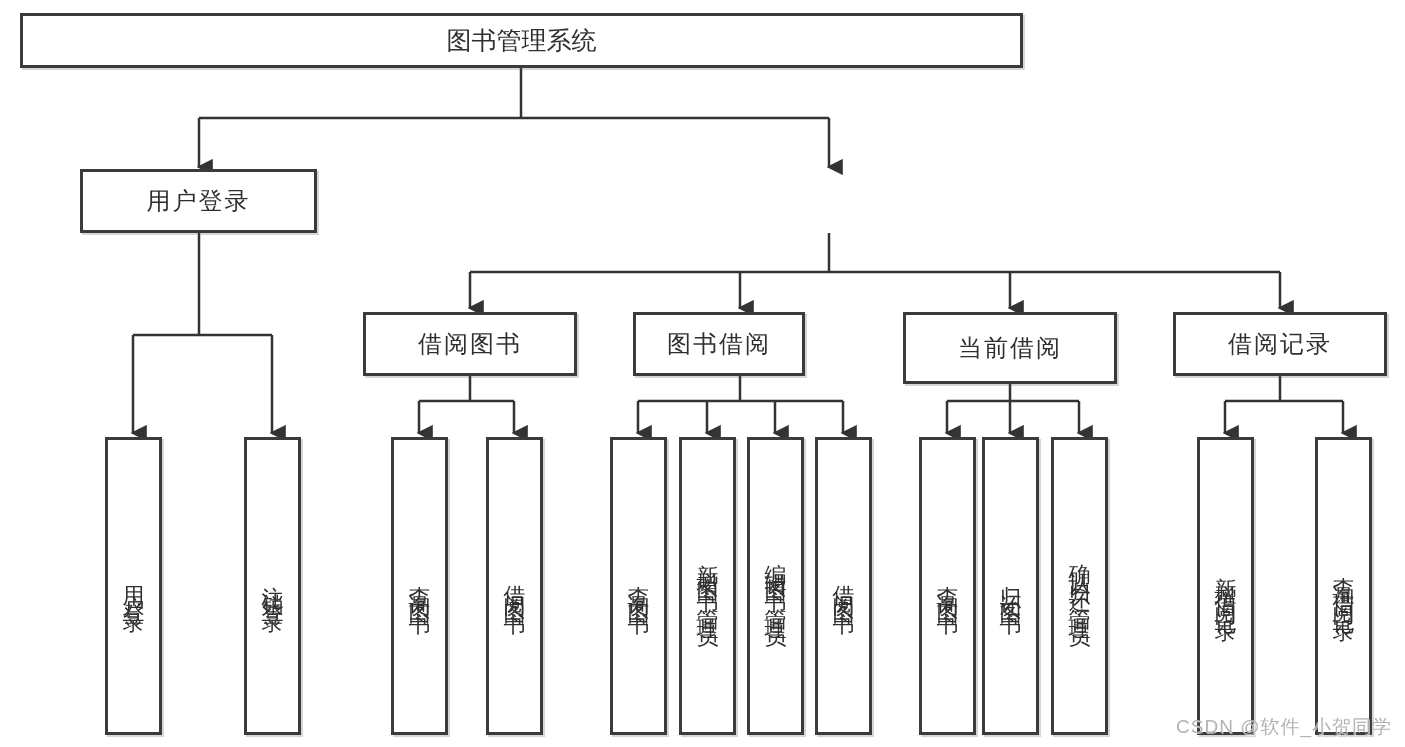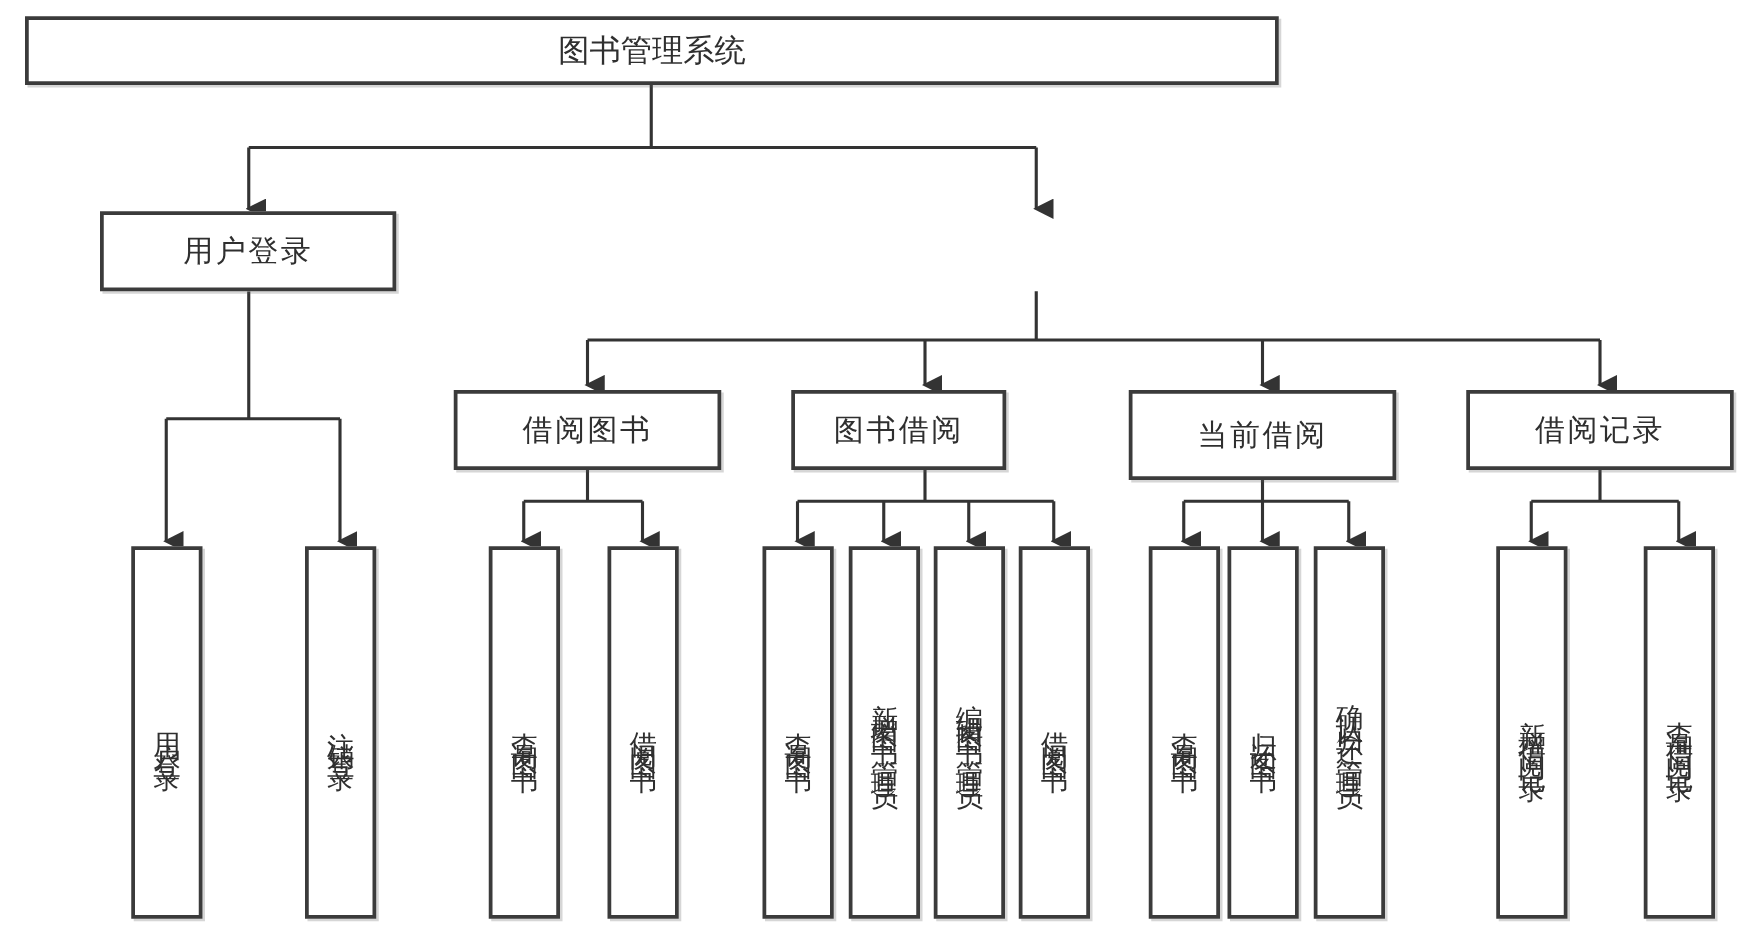--- a/index.html
+++ b/index.html
@@ -162,14 +162,15 @@
   <div class="node leaf" style="left:1051px;">
     <span class="vtext">确认归还（管理员）</span>
   </div>
   <div class="node leaf" style="left:1197px;">
     <span class="vtext">新增借阅记录</span>
   </div>
   <div class="node leaf" style="left:1315px;">
     <span class="vtext">查询借阅记录</span>
   </div>
 
+  <div id="watermark">CSDN @软件_小贺同学</div>
 
 </div>
 
 </body></html>

